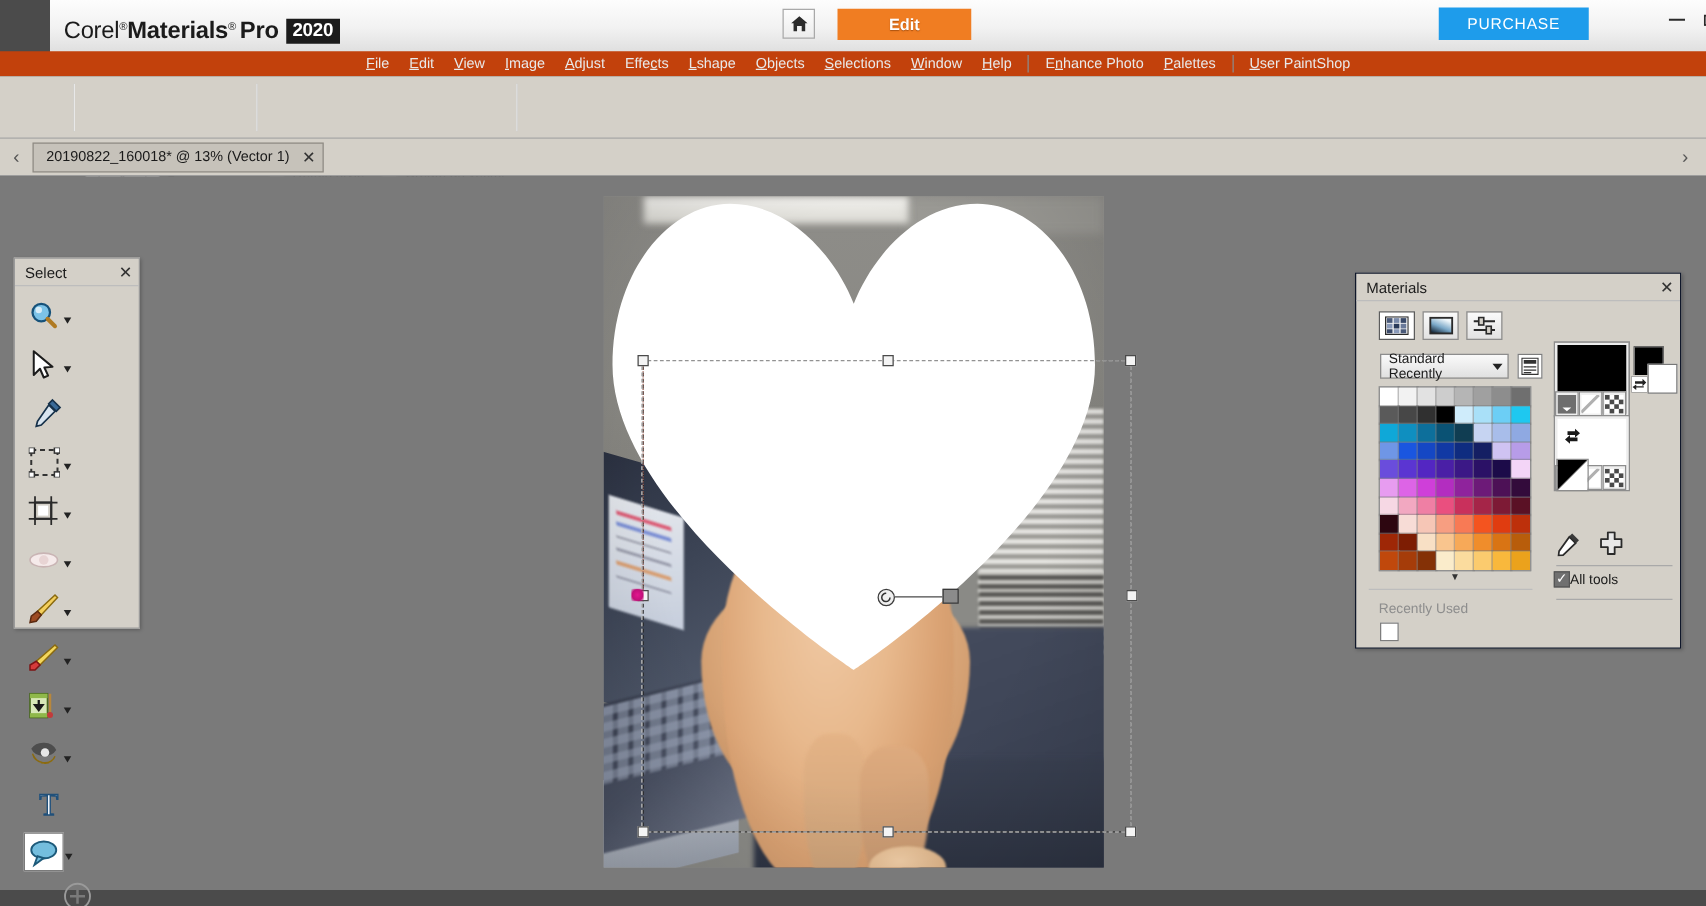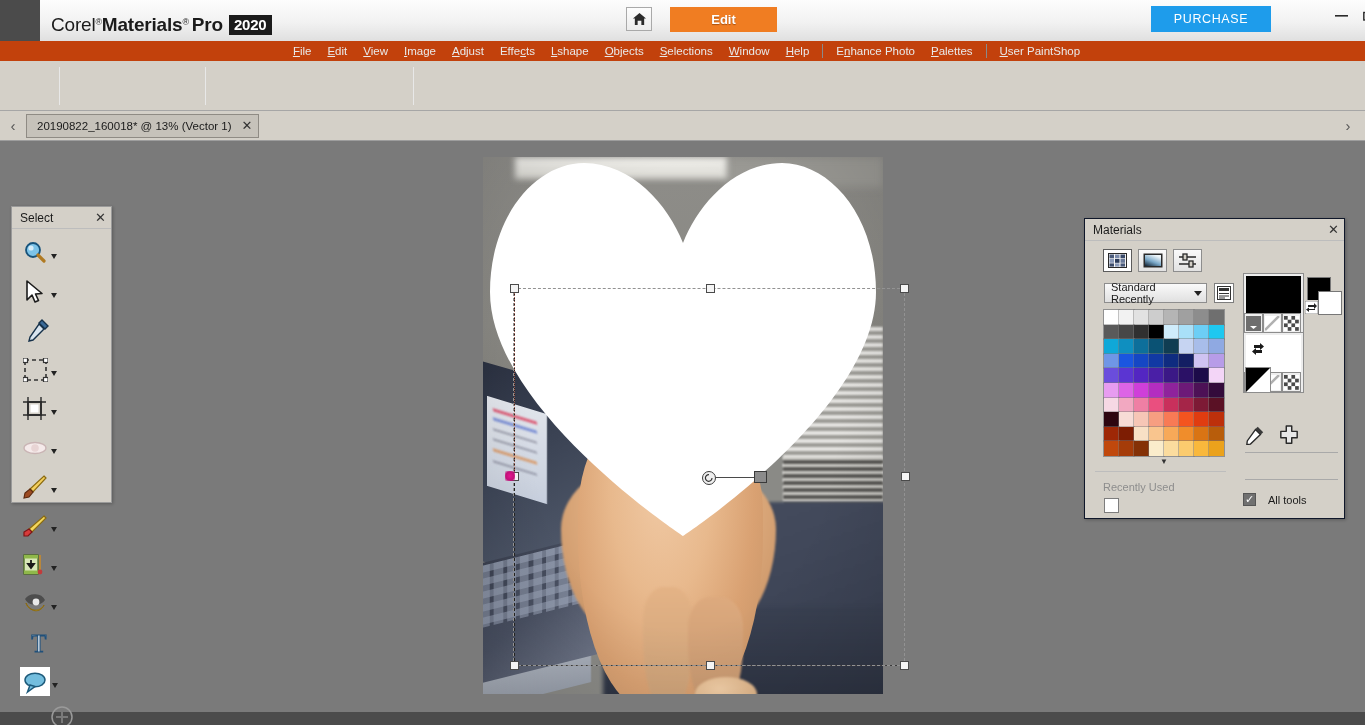--- a/index.html
+++ b/index.html
@@ -396,21 +396,21 @@
     background: linear-gradient(135deg,#000 0%,#000 48%,#fff 52%,#fff 100%);
     border: 1px solid #8d8d8d;
   }
   .mat-actions {
     position: absolute; left: 160px; top: 206px; display: flex; gap: 14px; align-items:center;
   }
   .mat-rule {
     position: absolute; left: 160px; top: 233px; width: 93px; height: 1px; background: #a9a9a9;
   }
   .alltools {
-    position: absolute; left: 158px; top: 238px; display: flex; align-items: center; gap: 12px; margin-top: 36px;
+    position: absolute; left: 158px; top: 238px; display: flex; align-items: center; gap: 0;
   }
   .mat-rule2 {
     position: absolute; left: 160px; top: 260px; width: 93px; height: 1px; background: #a9a9a9;
   }
   .recently {
     position: absolute; left: 18px; top: 262px; font-size: 11px; color: #8d8d8d;
   }
   .recent-sw {
     position: absolute; left: 19px; top: 279px; width: 15px; height: 15px;
     background: #fff; border: 1px solid #7d7d7d;

